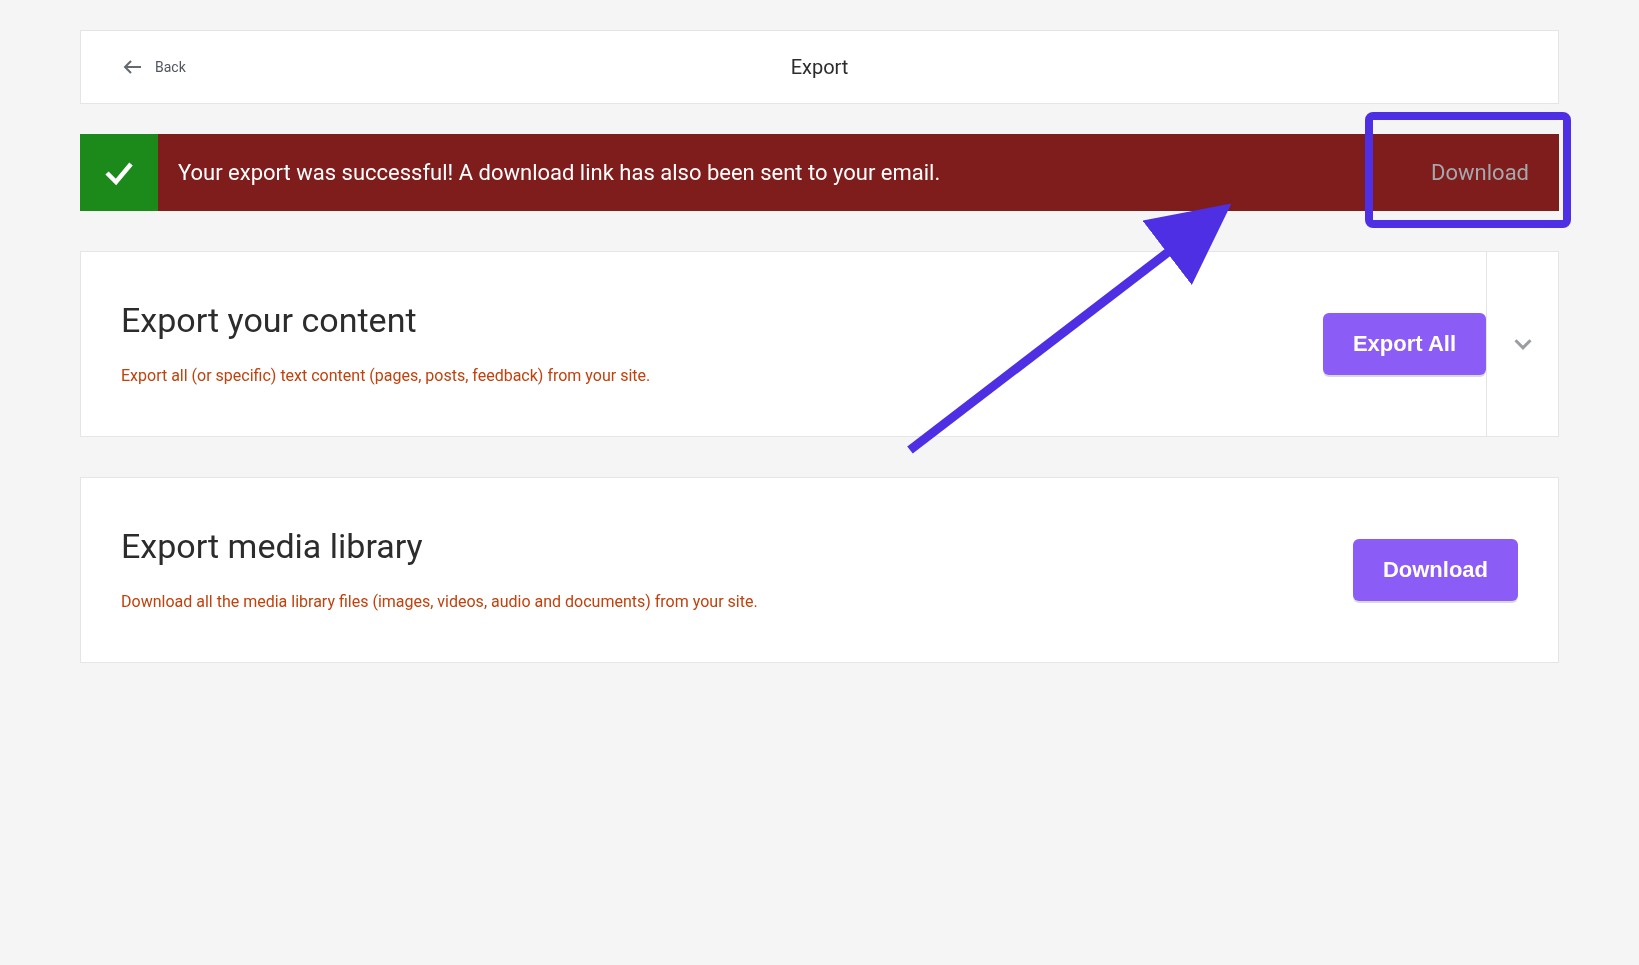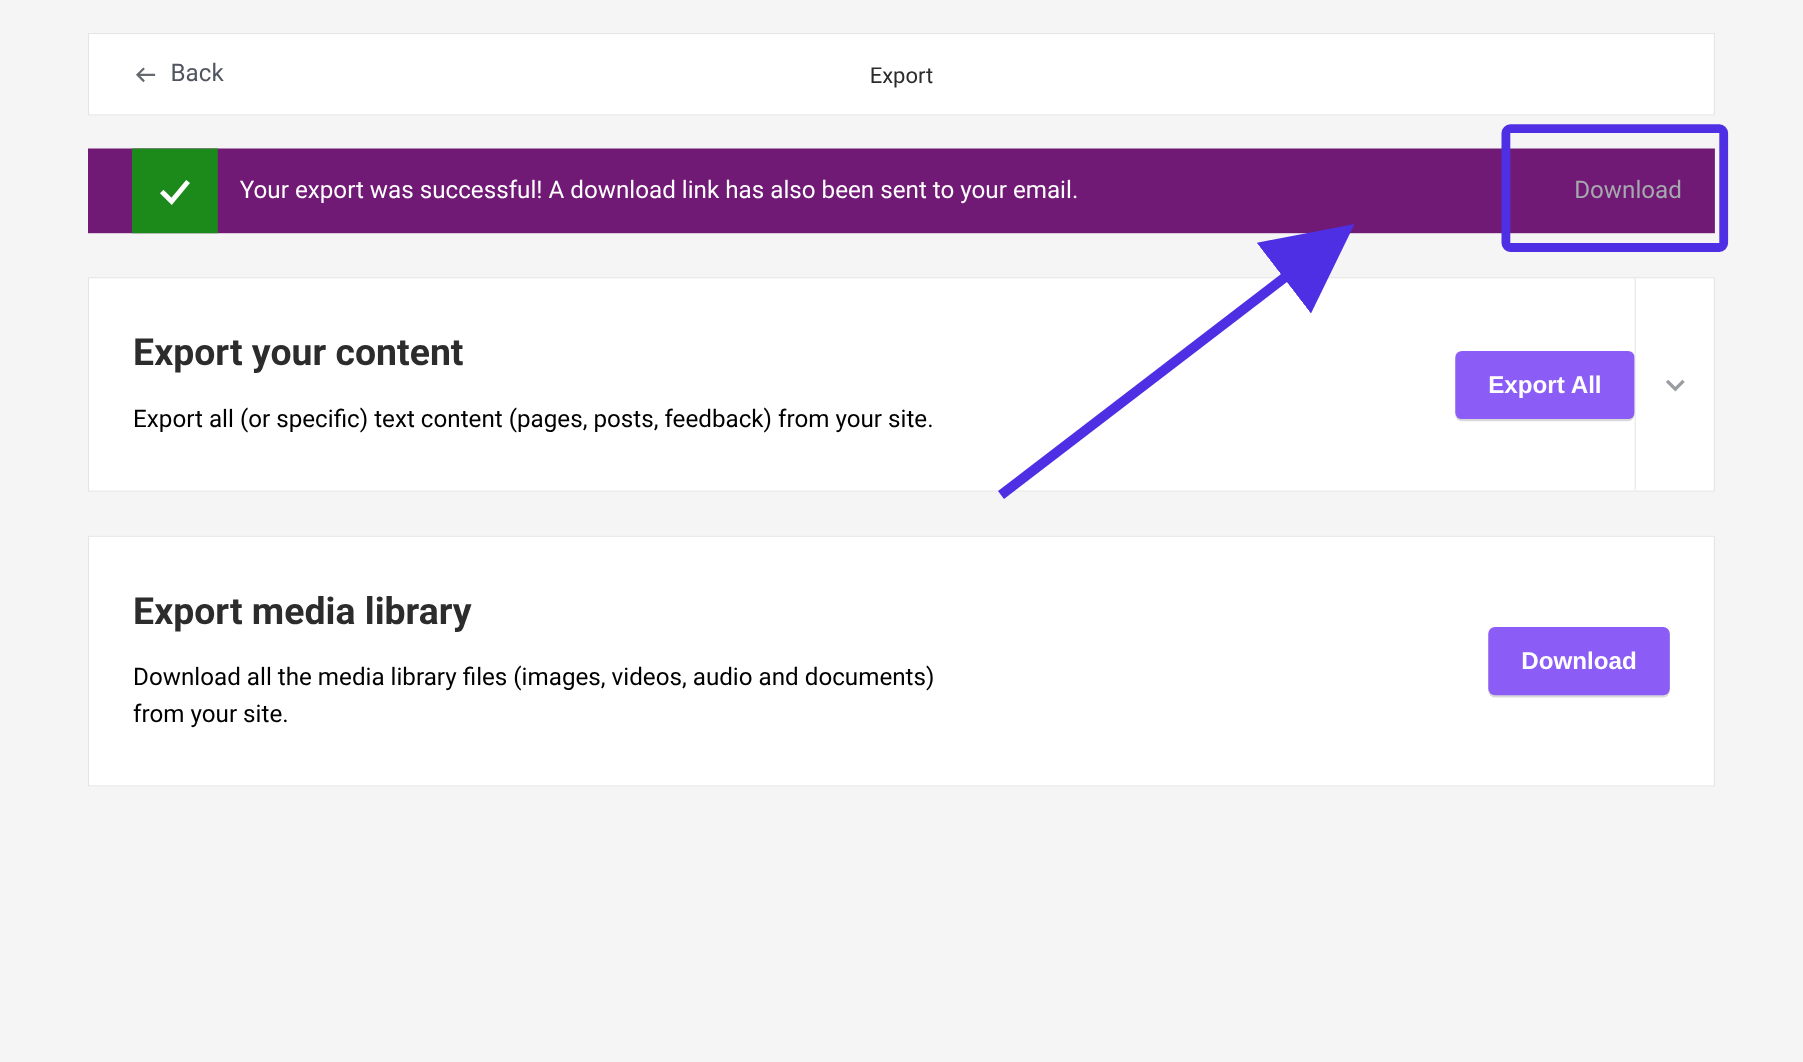--- a/index.html
+++ b/index.html
@@ -26,39 +26,38 @@
       align-items: center;
       gap: 10px;
       cursor: pointer;
       color: #646970;
     }
     .back-arrow {
       width: 24px;
       height: 24px;
     }
     .back-label {
-      font-size: 22px;
+      font-size: 14px;
       color: #505560;
     }
     .page-title {
       position: absolute;
       left: 50%;
       transform: translateX(-50%);
       font-size: 20px;
       color: #2c2c2c;
       font-weight: 400;
     }
     .notice {
       display: flex;
       align-items: stretch;
-      background: #701a75;
+      background: #7f1d1d;
       margin-top: 30px;
       color: #fff;
       position: relative;
-      padding-left: 40px;
     }
     .notice-icon {
       background: #1b8a1b;
       width: 78px;
       display: flex;
       align-items: center;
       justify-content: center;
     }
     .notice-icon svg {
       width: 36px;
@@ -105,27 +104,27 @@
       margin-top: 40px;
       display: flex;
       align-items: center;
       padding: 48px 40px;
     }
     .card-text {
       flex: 1;
     }
     .card-title {
       font-size: 34px;
-      font-weight: 700;
+      font-weight: 400;
       color: #2c2c2c;
       margin-bottom: 24px;
     }
     .card-desc {
-      font-size: 22px;
-      color: #000000;
+      font-size: 16px;
+      color: #c2410c;
       line-height: 1.5;
       max-width: 760px;
     }
     .card-actions {
       display: flex;
       align-items: center;
       gap: 28px;
     }
     .btn-pink {
       background: #8b5cf6;

